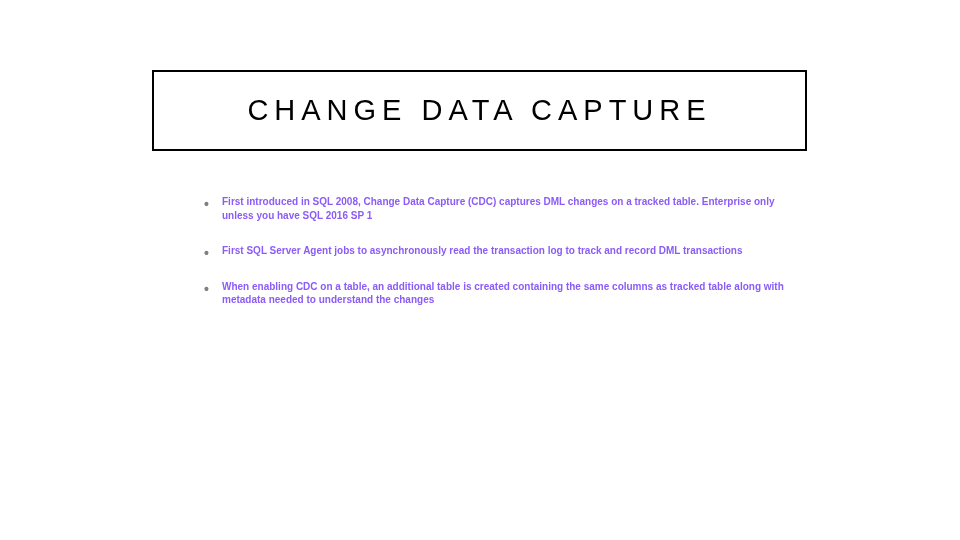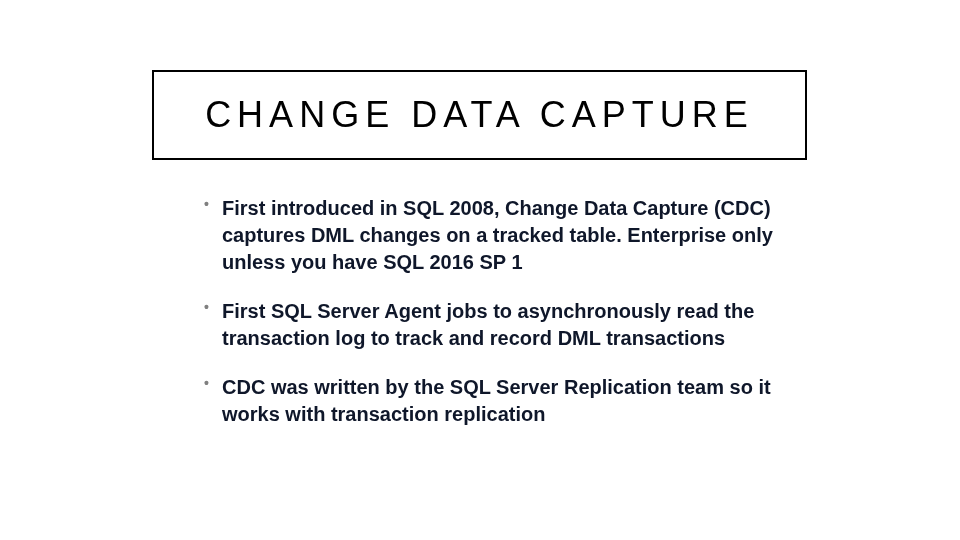--- a/index.html
+++ b/index.html
@@ -22,44 +22,44 @@
     top: 70px;
     left: 152px;
     width: 655px;
     box-sizing: border-box;
     border: 2px solid #000;
     padding: 22px 20px;
     text-align: center;
   }
   .title-box h1 {
     margin: 0;
-    font-size: 36px;
+    font-size: 29px;
     font-weight: 400;
     letter-spacing: 6px;
     color: #000;
   }
   .content {
     position: absolute;
     top: 195px;
     left: 200px;
     width: 590px;
   }
   ul.bullets {
     list-style: none;
     margin: 0;
     padding: 0;
   }
   ul.bullets li {
     position: relative;
     padding-left: 22px;
     margin-bottom: 22px;
-    font-size: 20px;
+    font-size: 10px;
     line-height: 1.35;
     font-weight: 700;
-    color: #0f172a;
+    color: #8b5cf6;
   }
   ul.bullets li::before {
     content: "•";
     position: absolute;
     left: 4px;
     top: 0;
     color: #808080;
     font-size: 14px;
     line-height: 1.35;
   }
@@ -68,16 +68,16 @@
 <body>
 
 <div class="slide">
   <div class="title-box">
     <h1>CHANGE DATA CAPTURE</h1>
   </div>
   <div class="content">
     <ul class="bullets">
       <li>First introduced in SQL 2008, Change Data Capture (CDC) captures DML changes on a tracked table.  Enterprise only unless you have SQL 2016 SP 1</li>
       <li>First SQL Server Agent jobs to asynchronously read the transaction log to track and record DML transactions</li>
-      <li>CDC was written by the SQL Server Replication team so it works with transaction replication</li>
+      <li>When enabling CDC on a table, an additional table is created containing the same columns as tracked table along with metadata needed to understand the changes</li>
     </ul>
   </div>
 </div>
 
 </body></html>

